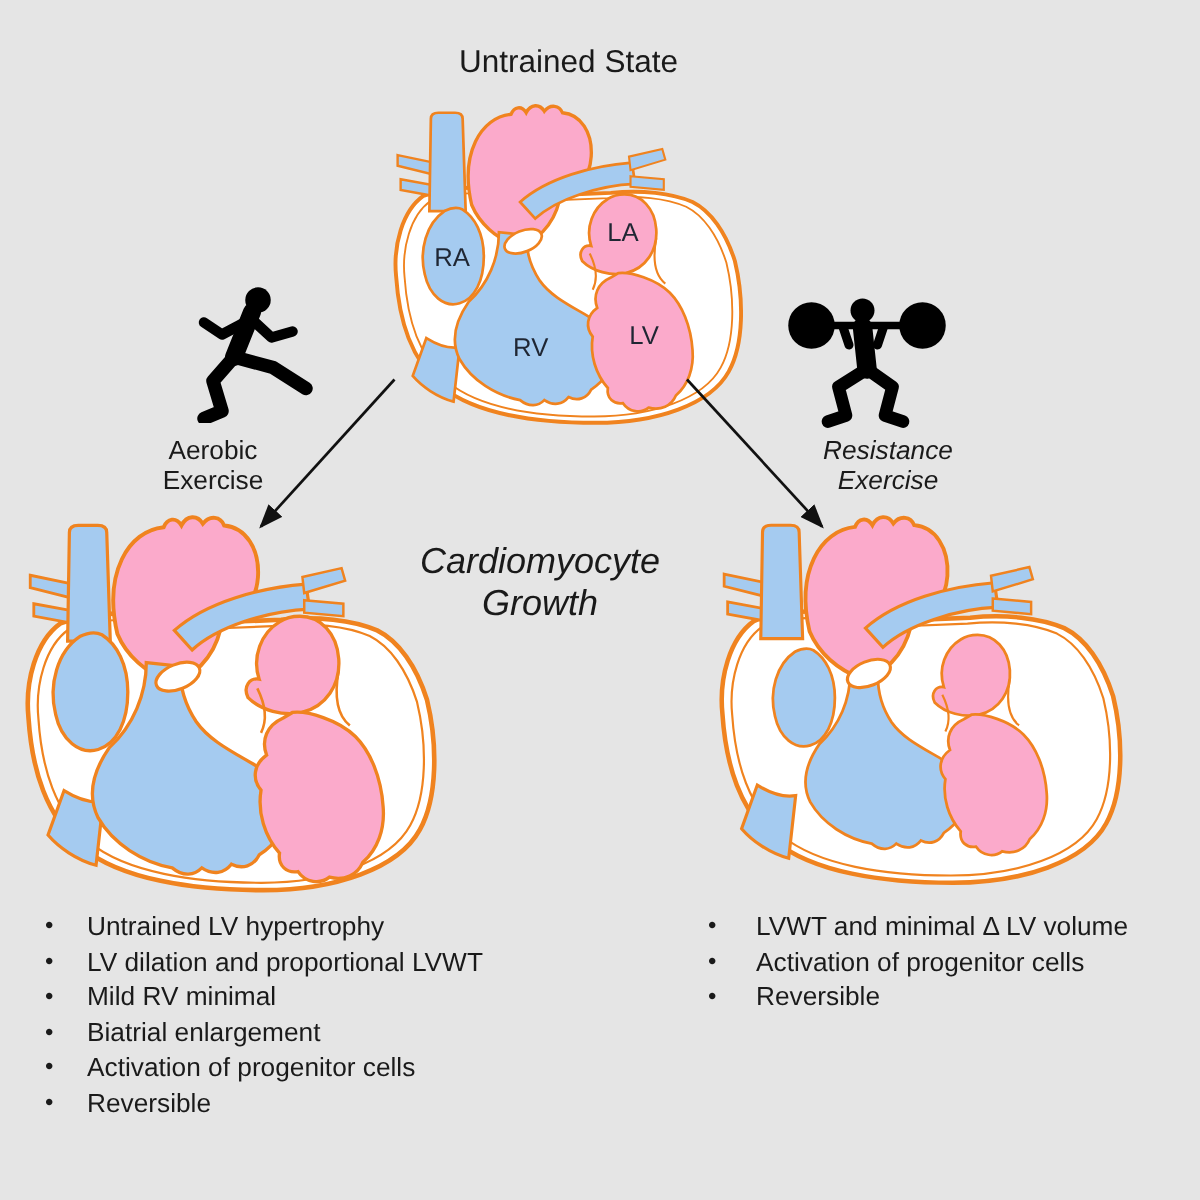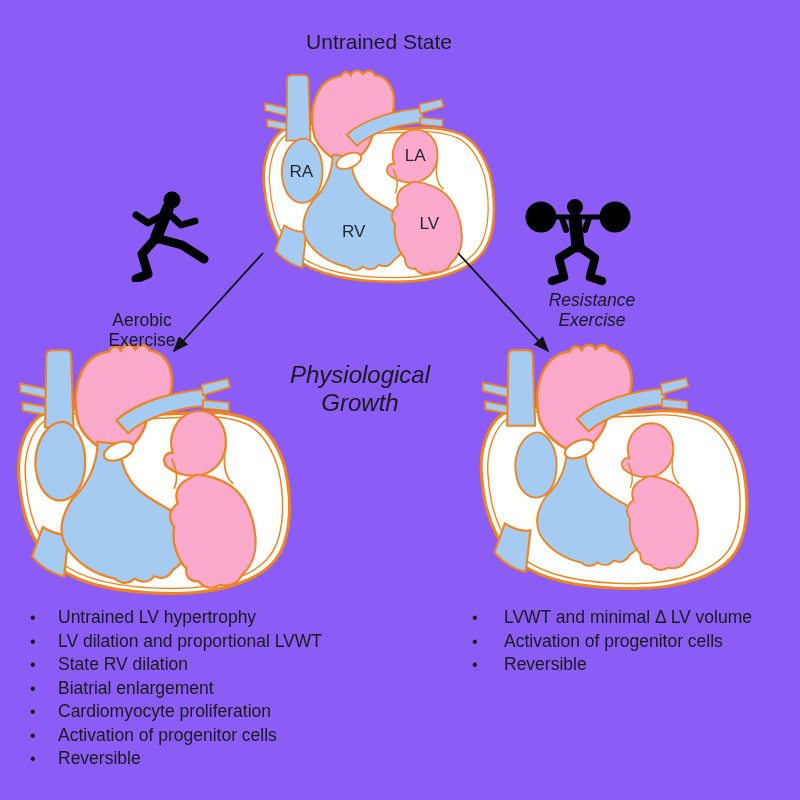--- a/index.html
+++ b/index.html
@@ -1,22 +1,22 @@
 <!DOCTYPE html>
 <html><head>
 <meta charset="utf-8">
 <title>Physiological Growth Diagram</title>
 <style>
   html,body{margin:0;padding:0;background:#ffffff;}
-  .stage{position:relative;width:800px;height:800px;background:#8b5cf6;overflow:hidden;
+  .stage{position:relative;width:800px;height:800px;background:#e5e5e5;overflow:hidden;
          font-family:"Liberation Sans", sans-serif;color:#1a1a1a;}
   .abs{position:absolute;}
   .title{left:279px;top:30px;width:200px;text-align:center;font-size:21px;}
   .branch-label{text-align:center;font-size:17.5px;line-height:19.5px;}
-  .aerobic-label{left:90px;top:291px;width:104px;margin-top:20px;}
+  .aerobic-label{left:90px;top:291px;width:104px;}
   .resistance-label{left:536px;top:291px;width:112px;font-style:italic;}
   .physio{left:272px;top:361px;width:176px;text-align:center;
           font-style:italic;font-size:24px;line-height:28px;}
   .heart{position:absolute;text-decoration:underline;}
   .heart svg{width:100%;height:100%;display:block;}
   .blist{list-style:none;margin:0;padding:0;position:absolute;font-size:17.5px;
          line-height:23.5px;color:#1a1a1a;}
   .blist li{position:relative;padding-left:32px;white-space:nowrap;}
   .blist li::before{content:"\2022";position:absolute;left:4px;top:0px;font-size:16px;}
   .blist.right li{padding-left:36px;}
@@ -185,30 +185,29 @@
   <svg class="icon-svg" style="left:448px;top:243px" width="115" height="115" viewBox="0 0 115 115">
     <defs>
       <marker id="ah2" markerWidth="9" markerHeight="7" refX="8" refY="3.5" orient="auto">
         <path d="M0,0 L9,3.5 L0,7 Z" fill="#111"></path>
       </marker>
     </defs>
     <line x1="10" y1="10" x2="100" y2="108" stroke="#111" stroke-width="1.8" marker-end="url(#ah2)"></line>
   </svg>
 
   <div class="abs physio">
-    <div>Physiological</div>
+    <div>Cardiomyocyte</div>
     <div>Growth</div>
   </div>
 
   <ul class="blist left-list">
     <li>Untrained LV hypertrophy</li>
     <li>LV dilation and proportional LVWT</li>
-    <li>State RV dilation</li>
+    <li>Mild RV minimal</li>
     <li>Biatrial enlargement</li>
-    <li>Cardiomyocyte proliferation</li>
     <li>Activation of progenitor cells</li>
     <li>Reversible</li>
   </ul>
   <ul class="blist right right-list">
     <li>LVWT and minimal Δ LV volume</li>
     <li>Activation of progenitor cells</li>
     <li>Reversible</li>
   </ul>
 
 </div>

